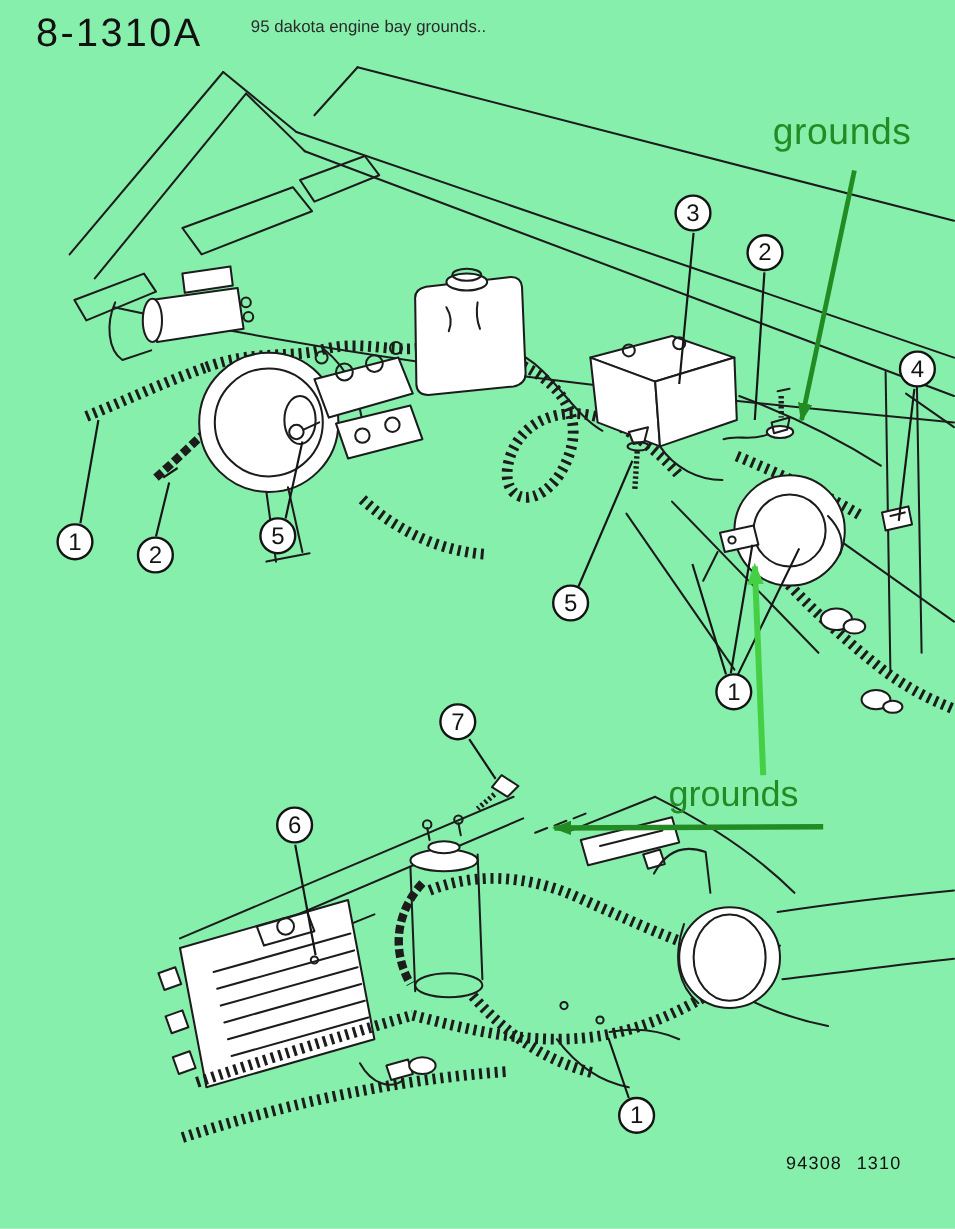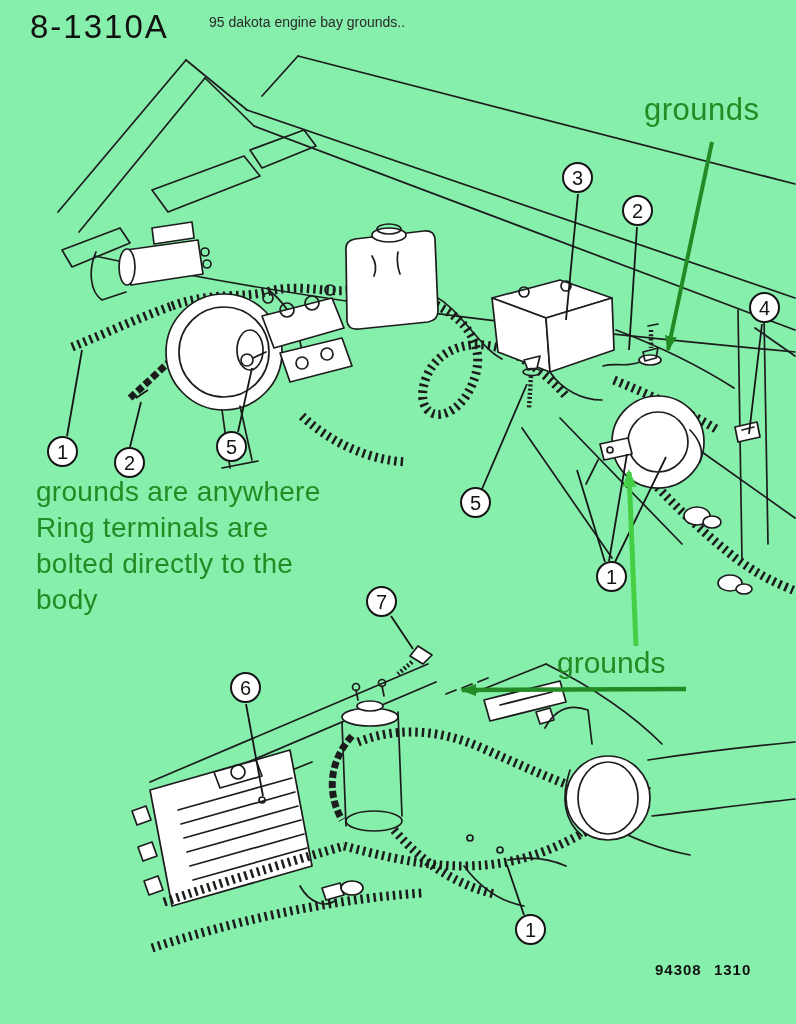--- a/index.html
+++ b/index.html
@@ -26,21 +26,21 @@
   .callout{
     position:absolute;width:31px;height:31px;box-sizing:border-box;
     border:2.4px solid #141414;border-radius:50%;background:#fff;
     display:flex;align-items:center;justify-content:center;
     font-size:20px;color:#141414;line-height:1;
   }
   .green{color:var(--green-dark);font-weight:normal;}
   .g-top{position:absolute;left:644px;top:92px;font-size:31px;letter-spacing:.5px;}
   .g-note{position:absolute;left:36px;top:474px;font-size:28px;line-height:36px;letter-spacing:.3px;}
   .g-mid{position:absolute;left:557px;top:646px;font-size:30px;}
-  .plate{position:absolute;left:655px;top:961px;font-size:15px;font-weight:bold;color:#111;word-spacing:7px;letter-spacing:1px;}
+  .plate{position:absolute;left:655px;top:961px;font-size:15px;font-weight:normal;color:#111;word-spacing:7px;letter-spacing:1px;}
 </style>
 </head>
 <body>
 
 <div class="page">
 
   <svg class="art" width="796" height="1024" viewBox="0 0 796 1024">
     <defs>
       <marker id="ahd" markerUnits="userSpaceOnUse" markerWidth="20" markerHeight="18" refX="14" refY="6" orient="auto">
         <path d="M0,0 L16,6 L0,12 Z" fill="var(--green-dark)"></path>
@@ -271,23 +271,17 @@
   <div class="callout" style="left:562px;top:162px">3</div>
   <div class="callout" style="left:622px;top:195px">2</div>
   <div class="callout" style="left:749px;top:292px">4</div>
   <div class="callout" style="left:460px;top:487px">5</div>
   <div class="callout" style="left:596px;top:561px">1</div>
   <div class="callout" style="left:366px;top:586px">7</div>
   <div class="callout" style="left:230px;top:672px">6</div>
   <div class="callout" style="left:515px;top:914px">1</div>
 
   <div class="green g-top">grounds</div>
-  <div class="green g-note">
-    <div>grounds are anywhere</div>
-    <div>Ring terminals are</div>
-    <div>bolted directly to the</div>
-    <div>body</div>
-  </div>
   <div class="green g-mid">grounds</div>
 
   <div class="plate">94308 1310</div>
 
 </div>
 
 </body></html>

